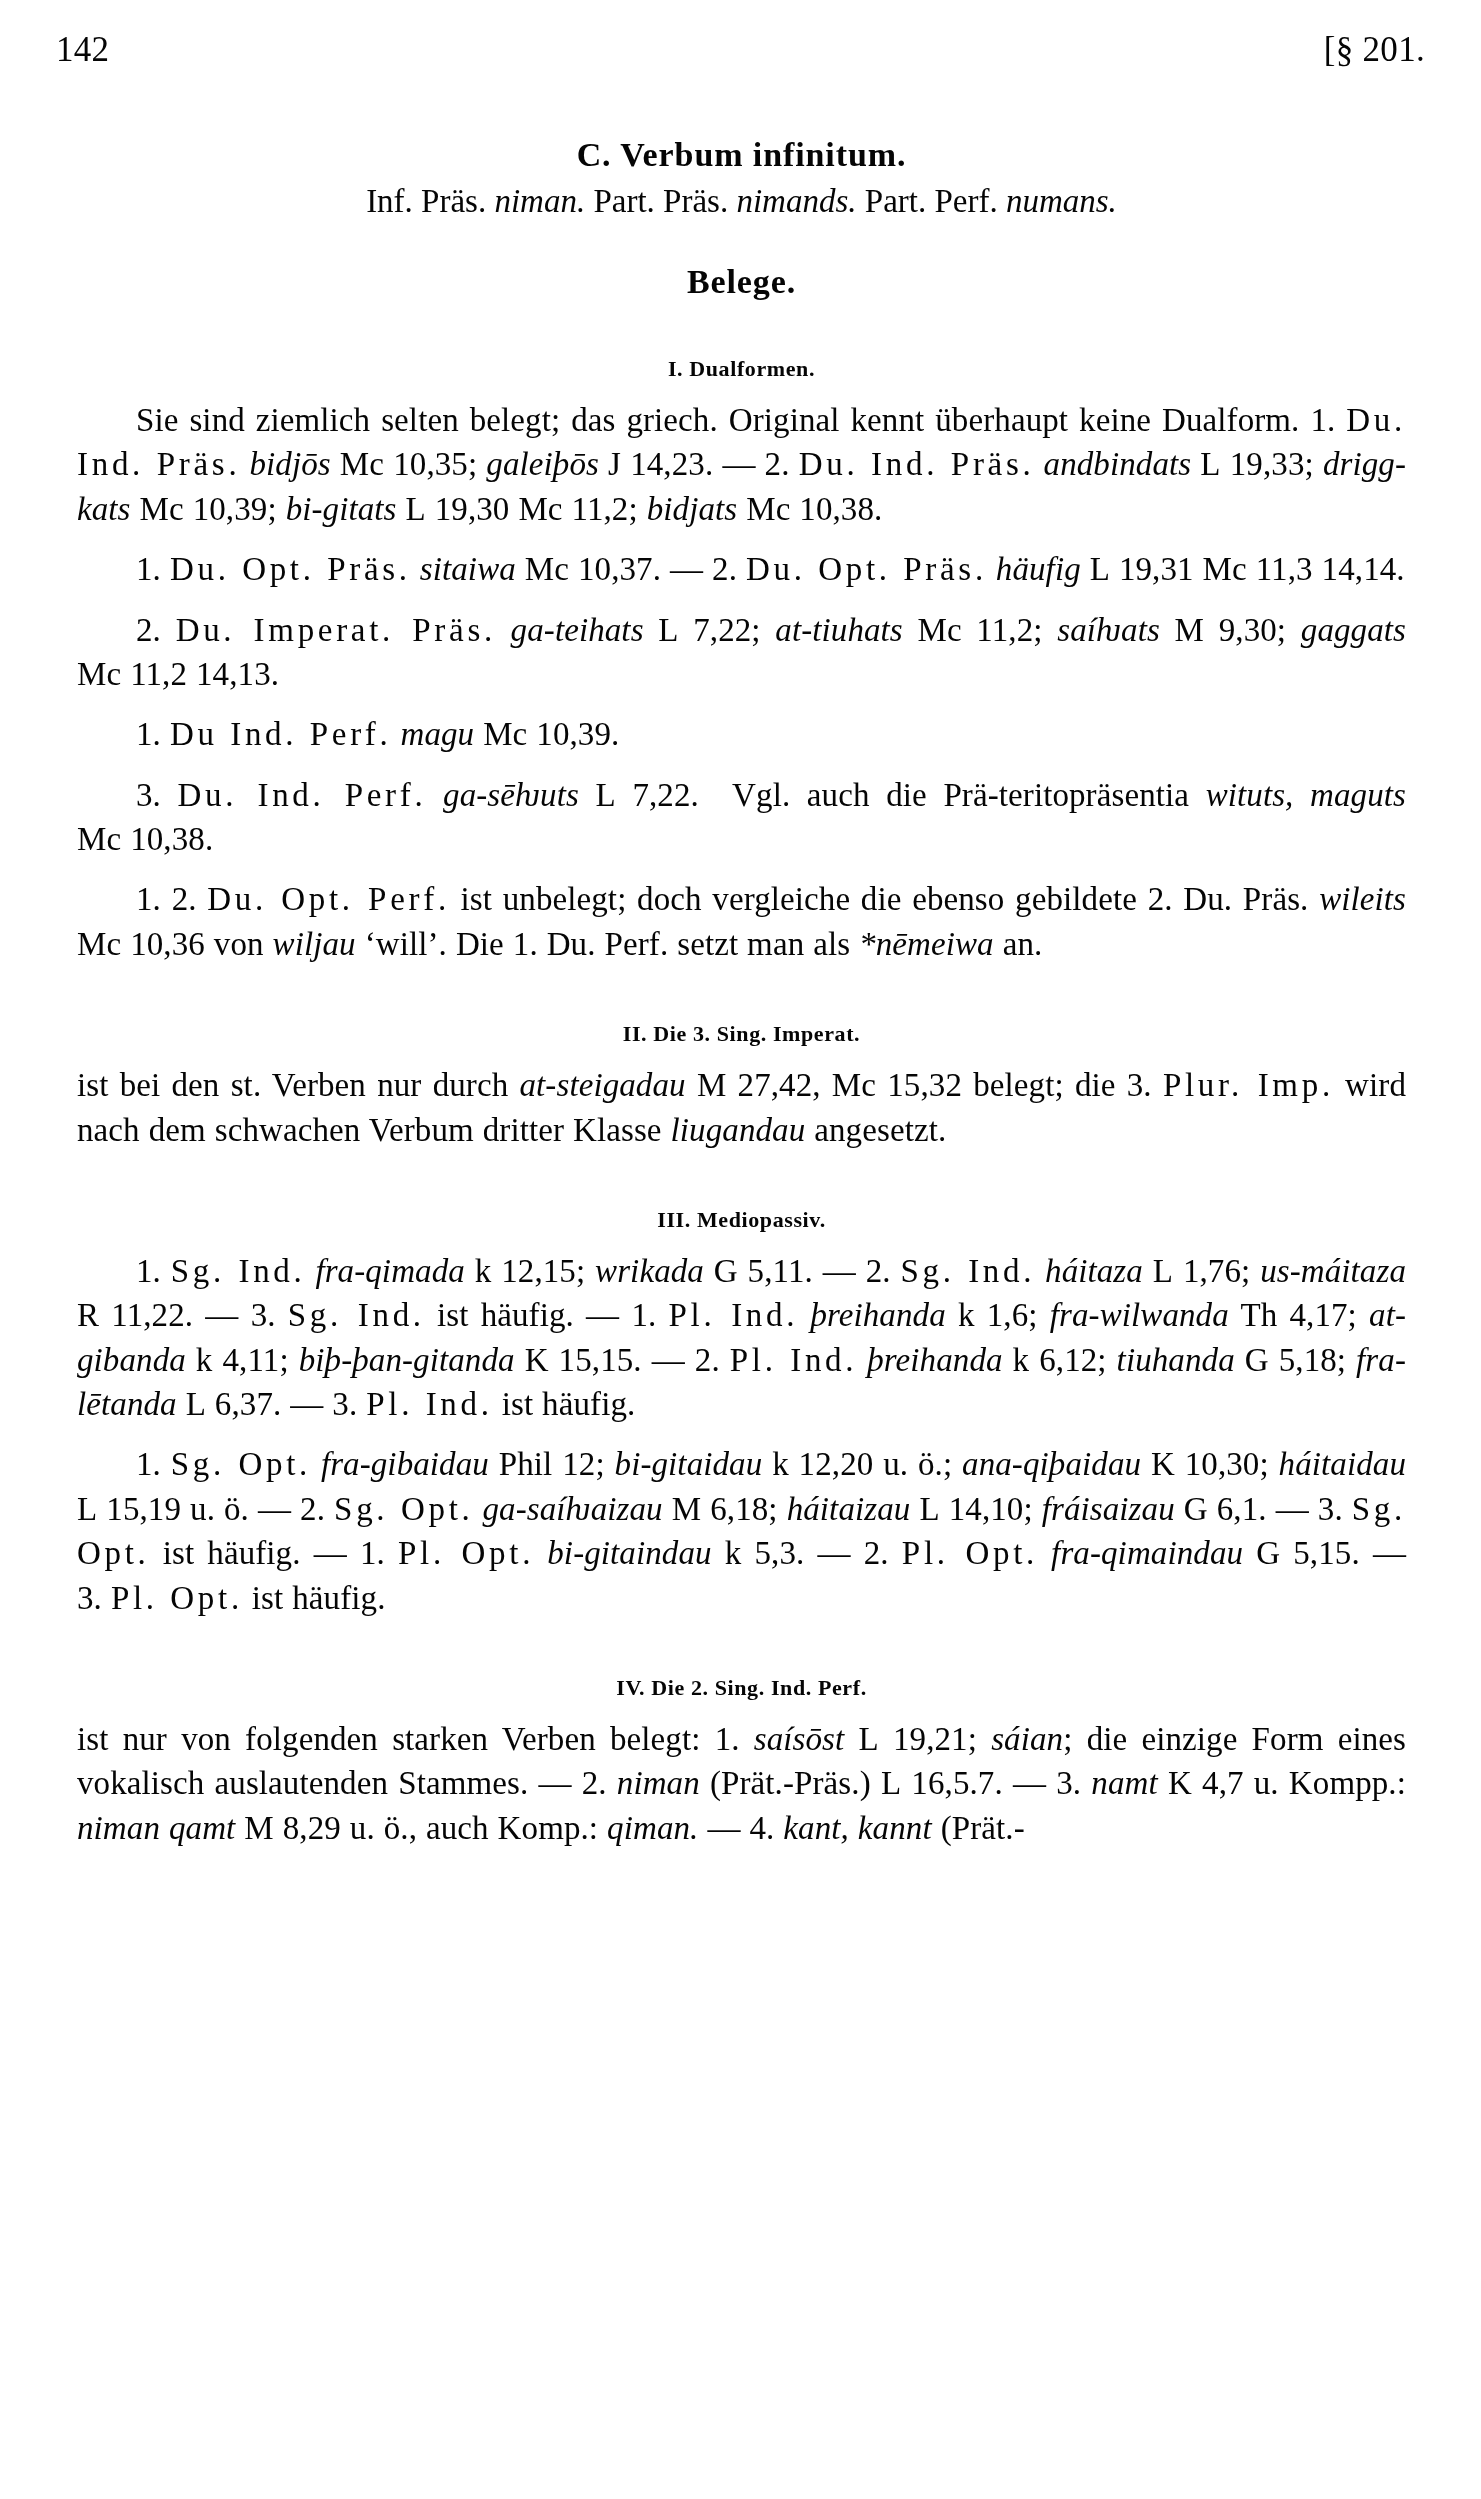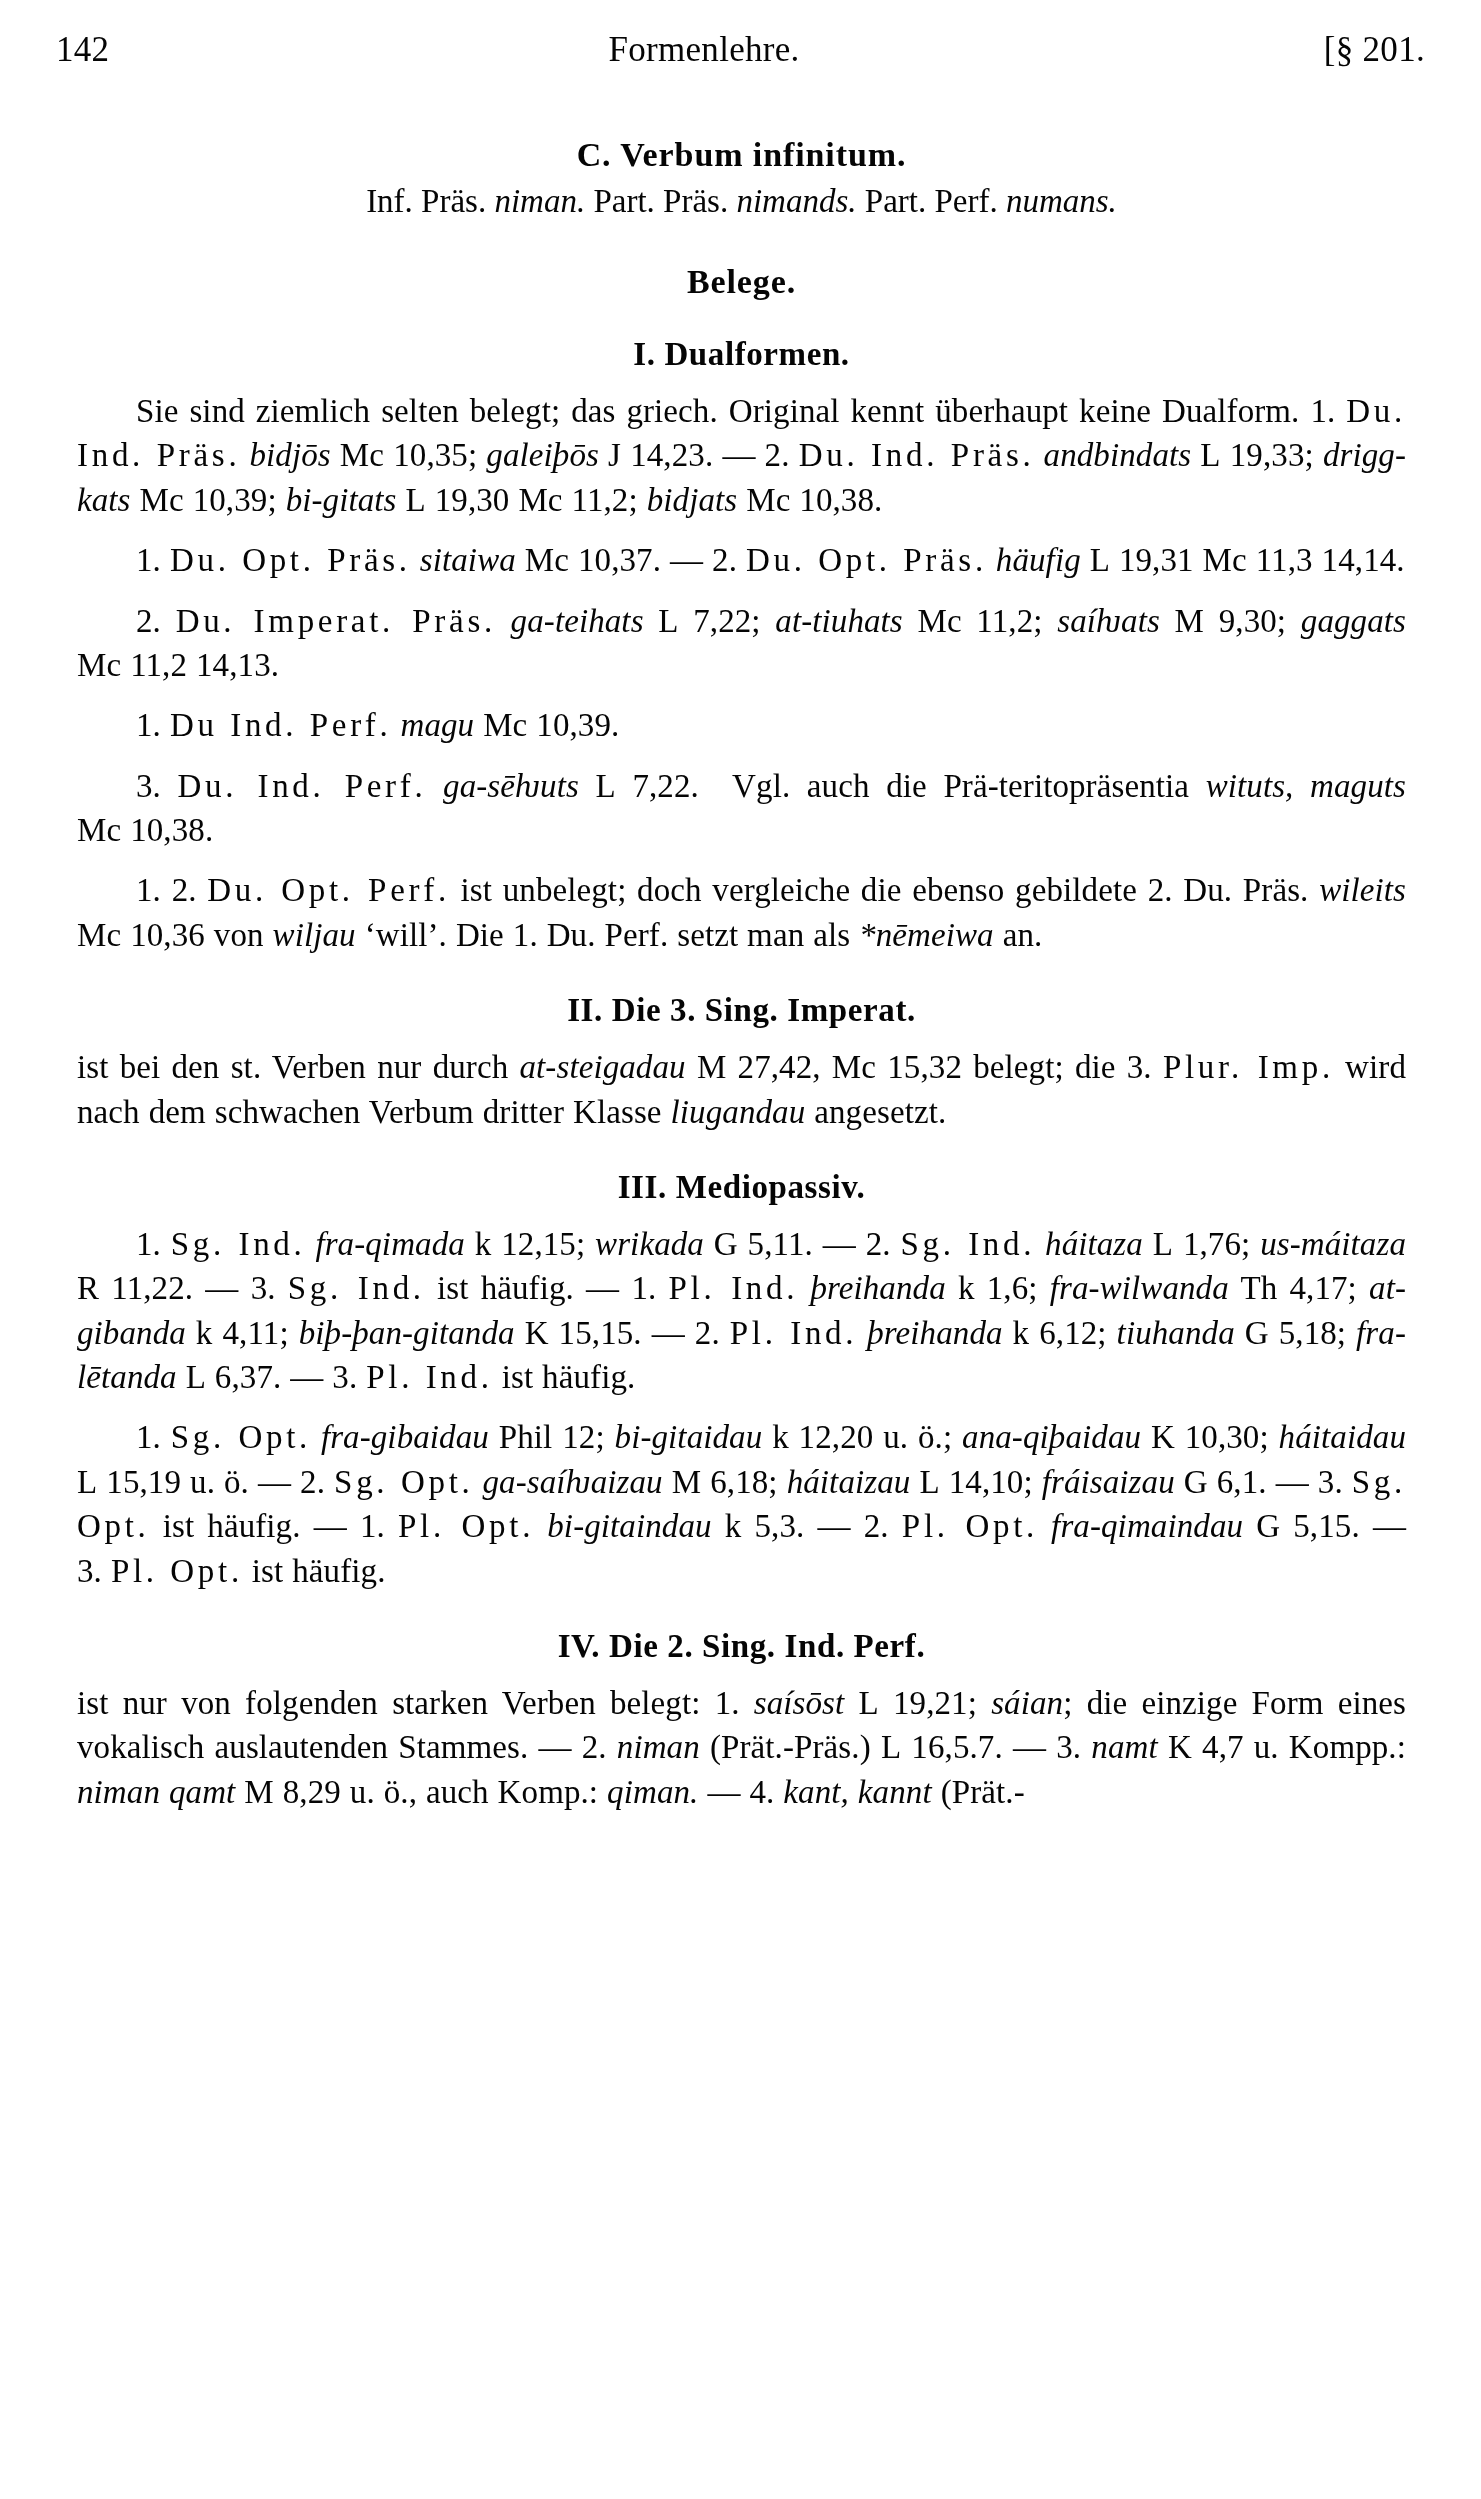--- a/index.html
+++ b/index.html
@@ -70,22 +70,22 @@
     font-size: 34px;
     margin-top: 30px;
     margin-bottom: 6.2px;
   }
   h3.head-sub {
     font-size: 34px;
     margin-top: 40px;
     margin-bottom: 3.7px;
   }
   h3.head-roman {
-    font-size: 33px;
-    margin-top: 35px;
+    font-size: 22px;
+    margin-top: 55px;
     margin-bottom: 5px;
     letter-spacing: 0.6px;
   }
 
   .centered-line {
     text-align: center;
     font-size: 33px;
     line-height: 1.30;
     margin: 2.5px 0 0 0;
   }
@@ -111,21 +111,20 @@
   
   .page { filter: contrast(1.04); padding-left: 8px; }
 </style>
 </head>
 <body>
 
 <div class="page">
 
   <div class="running-head">
     <span class="rh-folio">142</span>
-    <span class="rh-title">Formenlehre.</span>
     <span class="rh-section">[§ 201.</span>
   </div>
 
   <div class="column">
 
     <h2 class="head-main">C. Verbum infinitum.</h2>
 
     <div class="centered-line">
       <span>Inf. Präs. </span><i>niman.</i><span> Part. Präs. </span><i>nimands.</i><span> Part. Perf. </span><i>numans.</i>
     </div>

